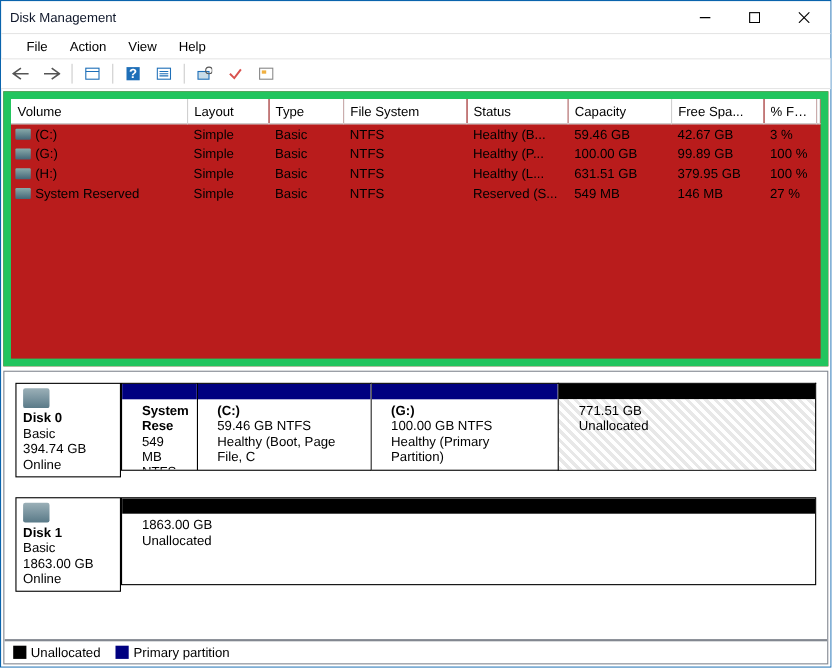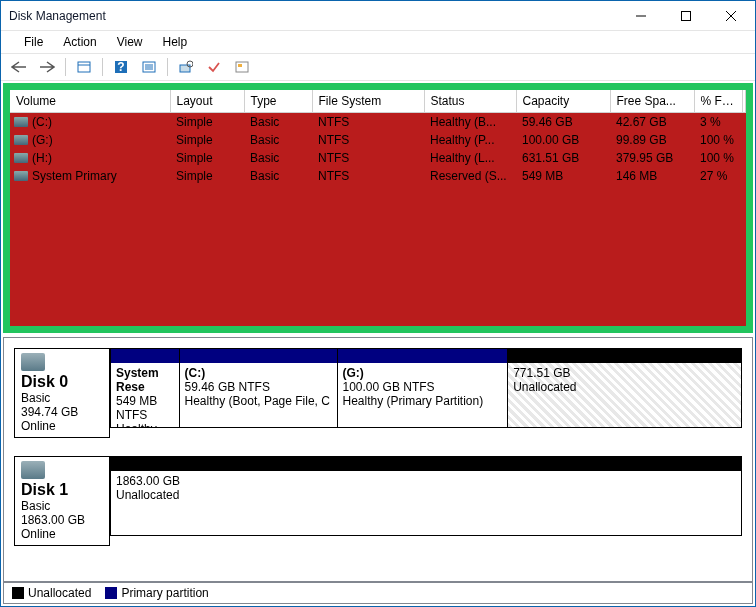--- a/index.html
+++ b/index.html
@@ -18,27 +18,27 @@
 table { border-collapse: collapse; width: 100%; table-layout: fixed; }
 th { text-align: left; font-weight: normal; padding: 3px 6px; border-right: 1px solid #d0d0d0; border-bottom: 1px solid #d0d0d0; background: #fff; height: 22px; white-space: nowrap; overflow: hidden; text-overflow: ellipsis; }
 td { padding: 1px 6px; white-space: nowrap; overflow: hidden; text-overflow: ellipsis; height: 18px; }
 td.vol { display: flex; align-items: center; gap: 4px; padding-left: 4px; }
 .disk-icon { width: 14px; height: 10px; background: linear-gradient(#8aa, #467); border-radius: 1px; display:inline-block; }
 .graphical { flex: 1; border: 1px solid #828790; margin-top: 4px; display: flex; flex-direction: column; min-height: 0; overflow: hidden; }
 .graph-scroll { flex: 1; overflow-y: scroll; padding: 10px; display: flex; flex-direction: column; gap: 18px; }
 .disk-row { display: flex; gap: 0; align-items: stretch; }
 .disk-label { width: 96px; border: 1px solid #000; padding: 4px 6px; display: flex; flex-direction: column; justify-content: flex-start; font-size: 12px; background: #fff; }
 .disk-label .dicon { width: 24px; height: 18px; background: linear-gradient(#9bb0b8,#5a7a88); border-radius: 2px; margin-bottom: 2px; }
-.disk-label b { font-size: 16px; }
+.disk-label b { font-size: 12px; }
 .disk-parts { flex: 1; display: flex; flex-direction: column; }
 .parts-bar { display: flex; height: 80px; }
 .part { border: 1px solid #000; border-left: none; display: flex; flex-direction: column; overflow: hidden; background:#fff; }
 .part:first-child { border-left: 1px solid #000; }
 .part .cap { height: 14px; flex: 0 0 14px; }
-.part .body { padding: 3px 5px; font-size: 12px; line-height: 14px; overflow: hidden; }
+.part .body { padding: 3px 18px; font-size: 12px; line-height: 14px; overflow: hidden; }
 .cap-primary { background: #000080; }
 .cap-unalloc { background: #000; }
 .hatched { background-image: repeating-linear-gradient(45deg, #e8e8e8 0, #e8e8e8 3px, #fff 3px, #fff 6px); }
 .legend { height: 22px; border-top: 2px solid #828790; display: flex; align-items: center; gap: 14px; padding: 0 8px; font-size: 12px; }
 .legend .sw { width: 12px; height: 12px; display: inline-block; margin-right: 4px; vertical-align: -2px; }
 svg { display: block; }
 </style>
 </head>
 <body>
 
@@ -187,21 +187,21 @@
               <td>NTFS</td>
               <td>Healthy (L...</td>
               <td>631.51 GB</td>
               <td>379.95 GB</td>
               <td>100 %</td>
               <td></td>
             </tr>
             <tr>
               <td class="vol">
                 <span class="disk-icon"></span>
-                <span>System Primary</span>
+                <span>System Reserved</span>
               </td>
               <td>Simple</td>
               <td>Basic</td>
               <td>NTFS</td>
               <td>Reserved (S...</td>
               <td>549 MB</td>
               <td>146 MB</td>
               <td>27 %</td>
               <td></td>
             </tr>

